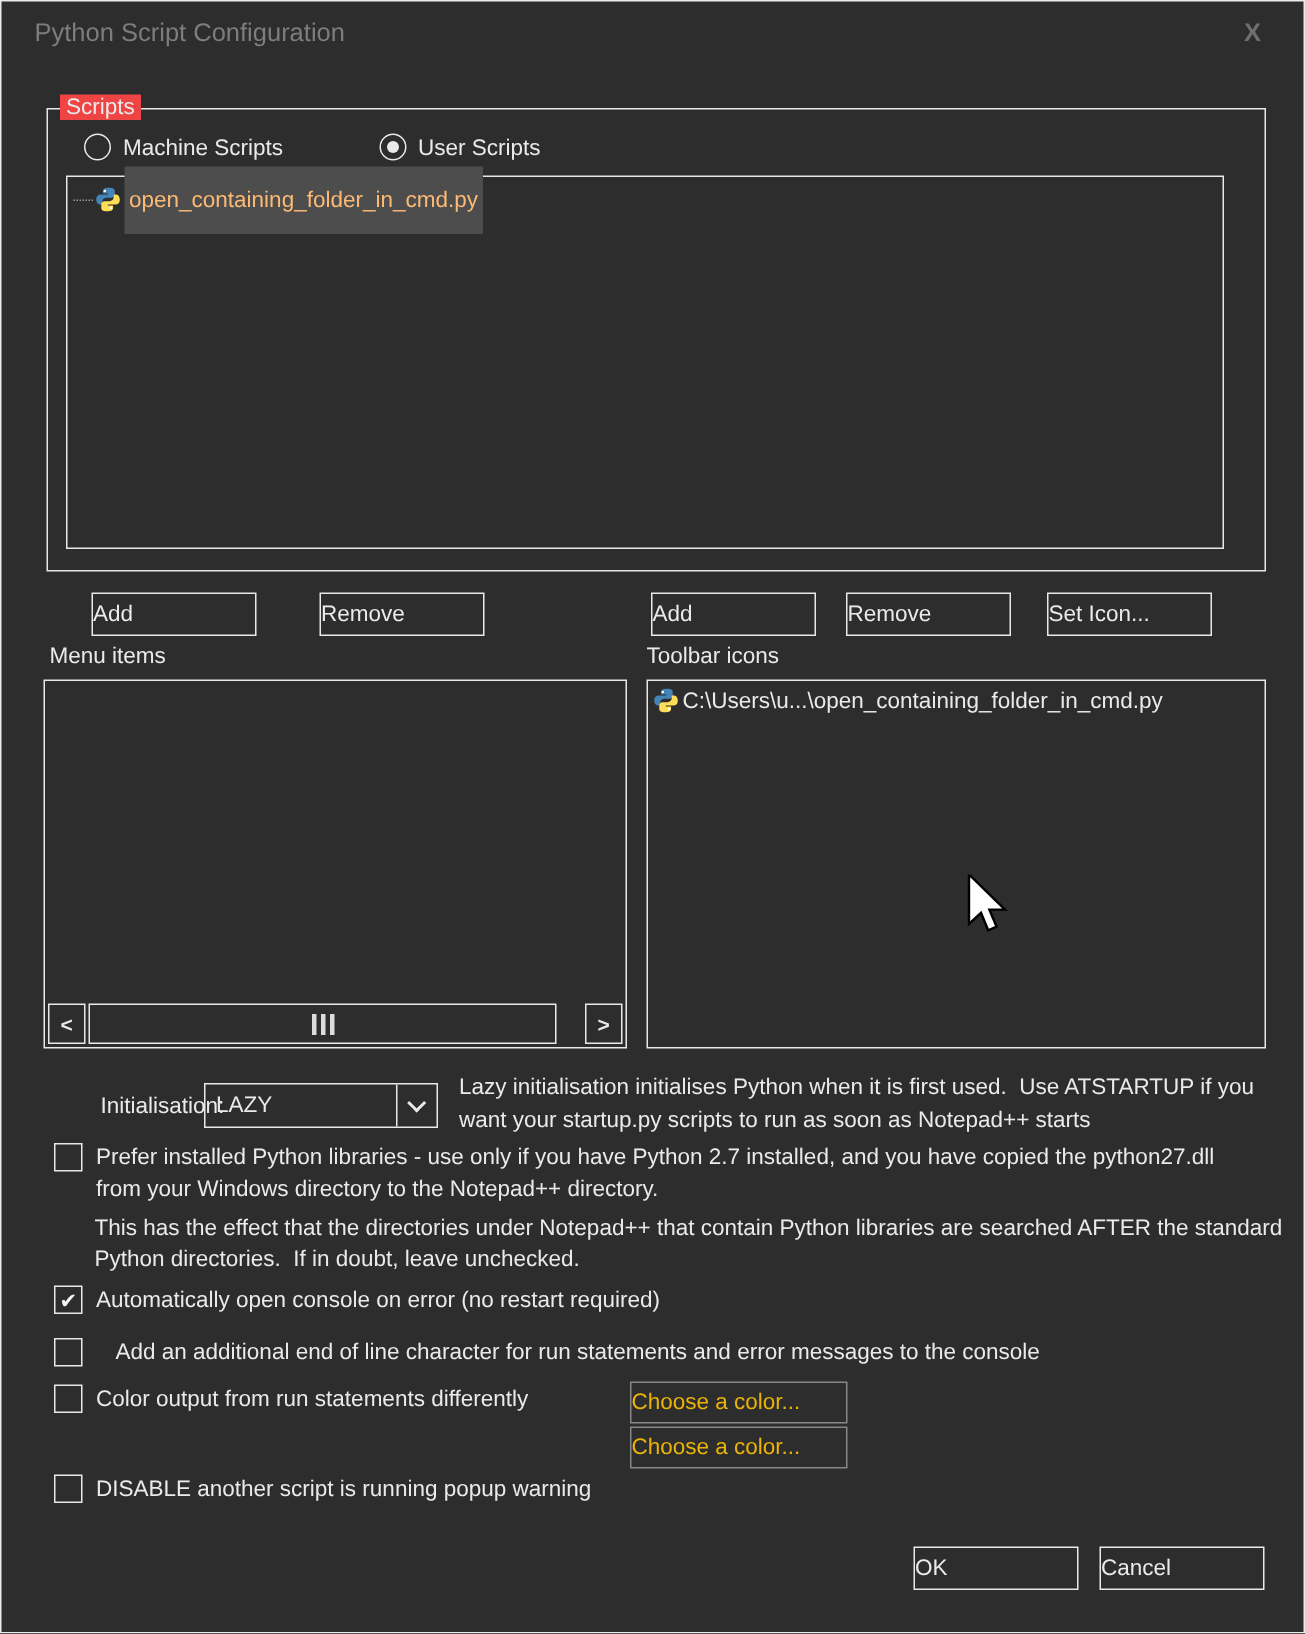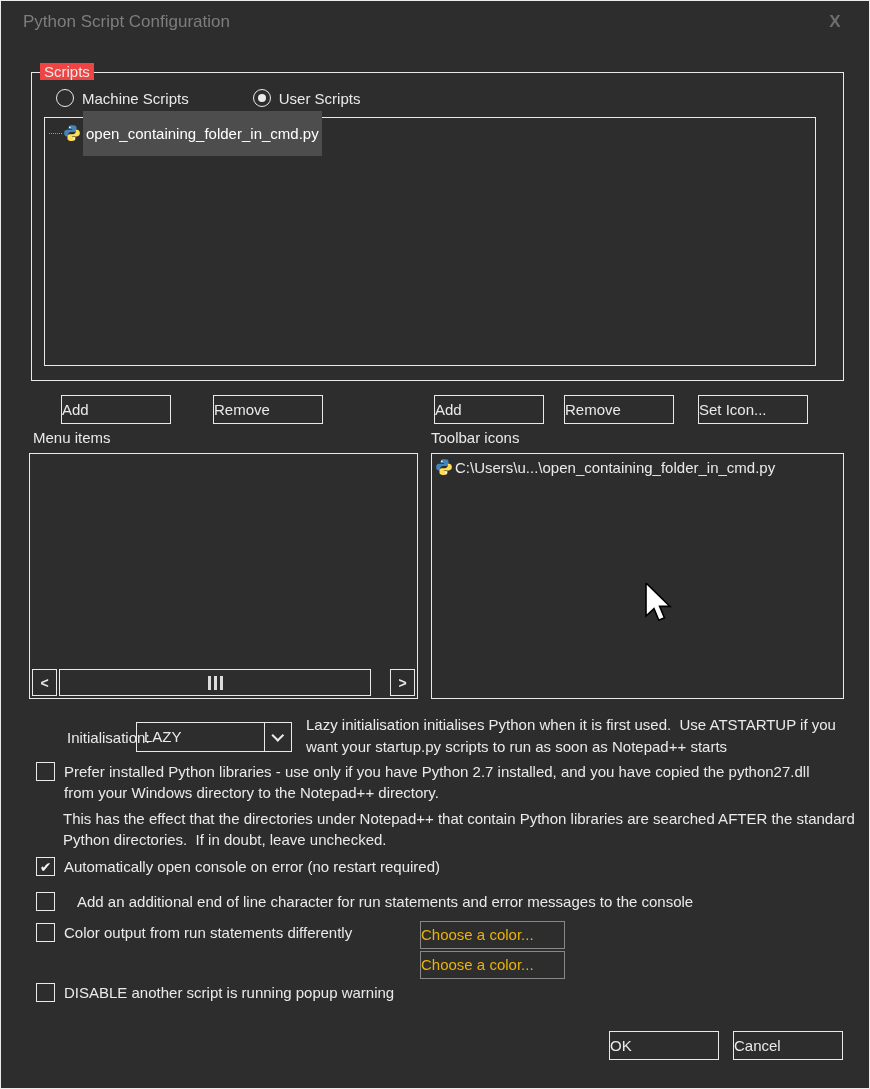--- a/index.html
+++ b/index.html
@@ -20,21 +20,21 @@
   .grouplabel { position:absolute; left:8px; top:-10px; background:#ef4444; padding:0 4px; color:#eaeaea; }
   .radio-row { position:absolute; left:24px; top:16px; display:flex; gap:64px; align-items:center; }
   .radio-opt { display:flex; align-items:center; gap:8px; }
   .radio { width:18px; height:18px; border:1px solid #e9e9e9; border-radius:50%;
            display:flex; align-items:center; justify-content:center; }
   .radio.checked::after { content:""; width:8px; height:8px; border-radius:50%; background:#eaeaea; }
   .tree { position:absolute; left:12px; top:44px; width:772px; height:249px; border:1px solid #e9e9e9; }
   .tree-item { display:flex; align-items:center; margin:4px 0 0 4px; height:22px; }
   .tree-dots { width:13px; border-top:1px dotted #9a9a9a; margin-right:1px; }
   .pyicon { width:18px; height:18px; flex:none; margin-right:2px; }
-  .sel-text { background:#4d4d4d; color:#ffffff; padding:14px 3px; }
+  .sel-text { background:#4d4d4d; color:#fdba74; padding:14px 3px; }
   
   .btn { border:1px solid #e9e9e9; background:transparent; color:#eaeaea;
          font-family:"Liberation Sans",sans-serif; font-size:15px; text-align:left; }
   .row-btn { top:394px; height:29px; width:110px; line-height:27px; }
   
   .listbox { border:1px solid #e9e9e9; }
   .list-item { display:flex; align-items:center; gap:0; padding:4px 2px 0 3px; white-space:nowrap; overflow:hidden; }
   
   .hscroll { position:absolute; left:2px; right:2px; bottom:2px; height:27px; display:flex; align-items:stretch; }
   .sb-arrow { width:25px; border:1px solid #e9e9e9; display:flex; align-items:center; justify-content:center;

